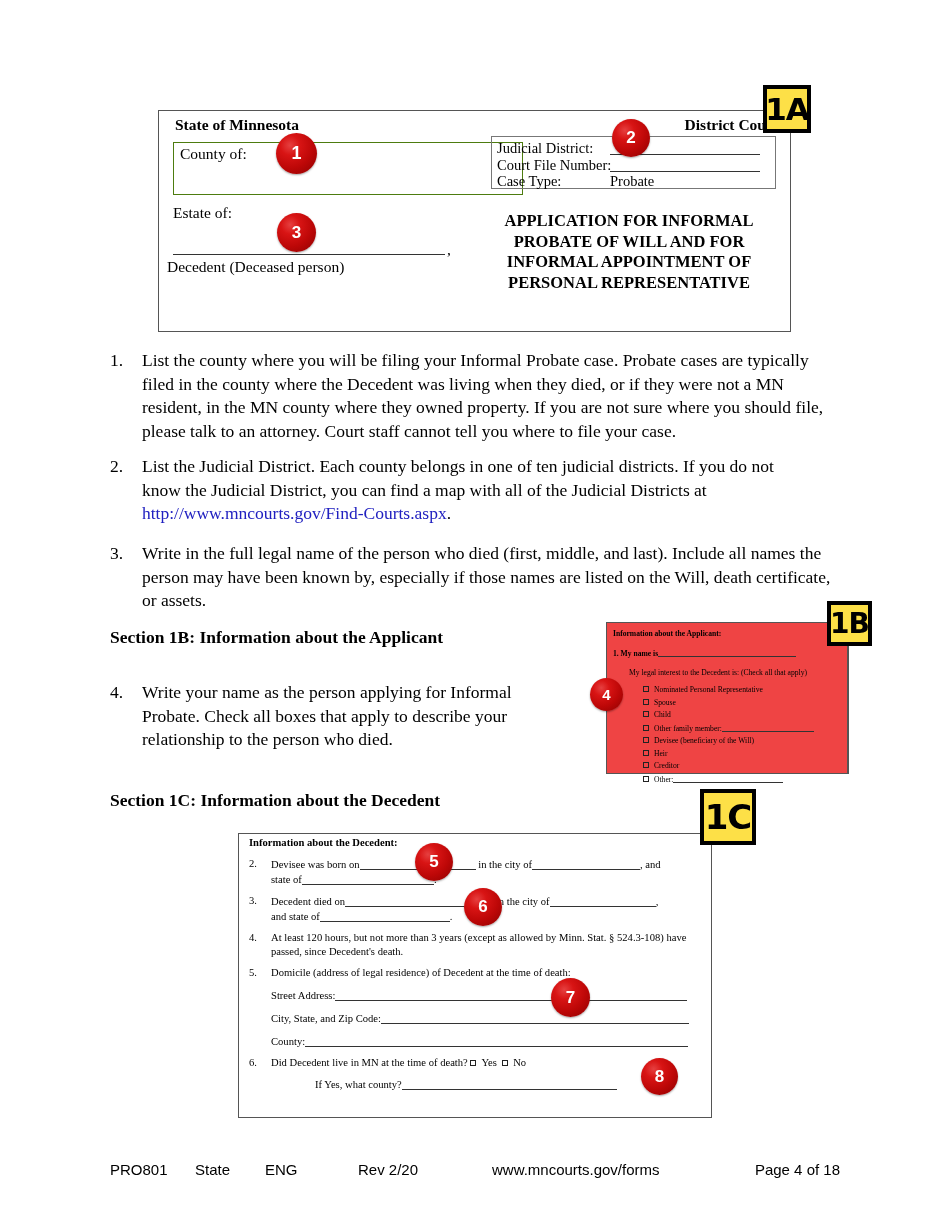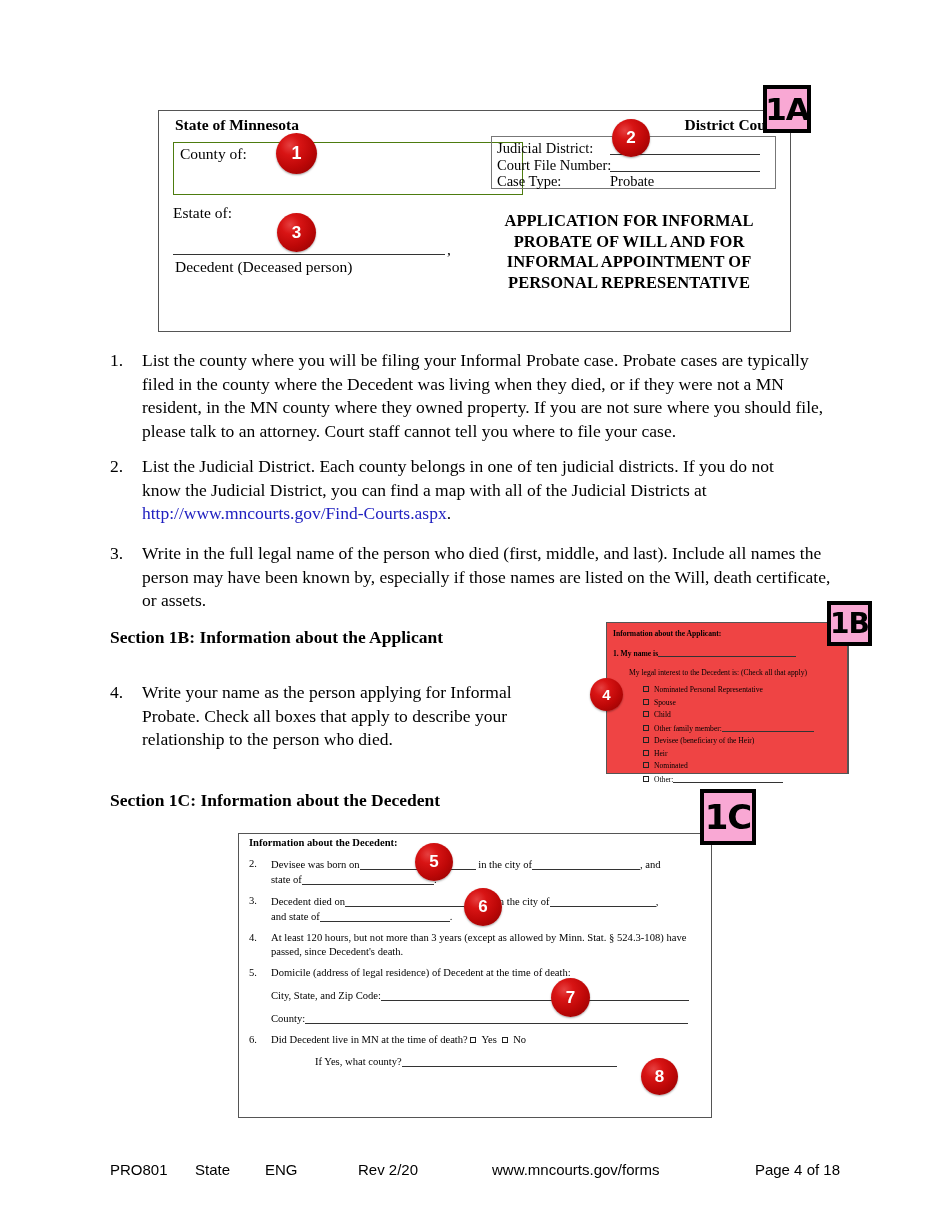--- a/index.html
+++ b/index.html
@@ -28,21 +28,21 @@
     font-weight: bold;
     display: flex;
     align-items: center;
     justify-content: center;
     z-index: 40;
   }
 
   
   .seclabel {
     position: absolute;
-    background: #f9a8d4;
+    background: #fde047;
     border: 4px solid #000000;
     font-family: "DejaVu Sans", sans-serif;
     font-weight: bold;
     color: #000000;
     display: flex;
     align-items: center;
     justify-content: center;
     letter-spacing: -1px;
     z-index: 50;
     box-sizing: border-box;
@@ -87,21 +87,21 @@
   #form1a .crow .lbl { display:inline-block; width: 113px; }
   #form1a .crow .ln { display:inline-block; width: 150px; border-bottom: 1px solid #333; height: 1em; vertical-align: -2px;}
   #form1a .crow .val { display:inline-block; }
 
   #form1a .estate { position: absolute; left: 14px; top: 93px; font-size: 15.5px; }
   #form1a .decline {
     position: absolute; left: 14px; top: 143px;
     width: 272px; border-bottom: 1px solid #333;
   }
   #form1a .comma { position:absolute; left: 288px; top: 130px; font-size: 15.5px; }
-  #form1a .decedent { position: absolute; left: 16px; top: 147px; font-size: 15.5px; }
+  #form1a .decedent { position: absolute; left: 8px; top: 147px; font-size: 15.5px; }
 
   #form1a .apptitle {
     position: absolute; left: 320px; top: 100px; width: 300px;
     text-align: center; font-weight: bold; font-size: 16.5px; line-height: 20.5px;
   }
 
   
   .para { position: absolute; font-size: 17.5px; line-height: 23.5px; }
   .para .num { position: absolute; left: 0; top: 0; }
   .para .txt { display: block; margin-left: 32px; text-align: left; }
@@ -241,23 +241,23 @@
     <div class="nm">
       <span class="b">1.</span>
       <span class="b">My name is</span><span class="ul" style="width:138px"></span>
     </div>
     <div class="li" style="margin-left:16px;">My legal interest to the Decedent is: (Check all that apply)</div>
     <ul>
       <li><span class="cb"></span><span>Nominated Personal Representative</span></li>
       <li><span class="cb"></span><span>Spouse</span></li>
       <li><span class="cb"></span><span>Child</span></li>
       <li><span class="cb"></span><span>Other family member:</span><span class="ul" style="width:92px"></span></li>
-      <li><span class="cb"></span><span>Devisee (beneficiary of the Heir)</span></li>
+      <li><span class="cb"></span><span>Devisee (beneficiary of the Will)</span></li>
       <li><span class="cb"></span><span>Heir</span></li>
-      <li><span class="cb"></span><span>Nominated</span></li>
+      <li><span class="cb"></span><span>Creditor</span></li>
       <li><span class="cb"></span><span>Other:</span><span class="ul" style="width:110px"></span></li>
     </ul>
   </div>
 </div>
 
 <div class="badge" style="left:590px; top:678px; width:33px; height:33px; font-size:15px;">
   <span>4</span>
 </div>
 
 <div class="seclabel" style="left:827px; top:601px; width:45px; height:45px; font-size:28px;">
@@ -291,20 +291,23 @@
     <div class="item">
       <span class="n">4.</span>
       <span class="t">At least 120 hours, but not more than 3 years (except as allowed by Minn. Stat. § 524.3-108) have passed, since Decedent's death.</span>
     </div>
 
     <div class="item">
       <span class="n">5.</span>
       <span class="t">Domicile (address of legal residence) of Decedent at the time of death:</span>
     </div>
 
+    <div class="sub">
+      <span>Street Address:</span><span class="ul" style="width:352px"></span>
+    </div>
     <div class="sub">
       <span>City, State, and Zip Code:</span><span class="ul" style="width:308px"></span>
     </div>
     <div class="sub">
       <span>County:</span><span class="ul" style="width:383px"></span>
     </div>
 
     <div class="item">
       <span class="n">6.</span>
       <span class="t"><span>Did Decedent live in MN at the time of death?</span>

